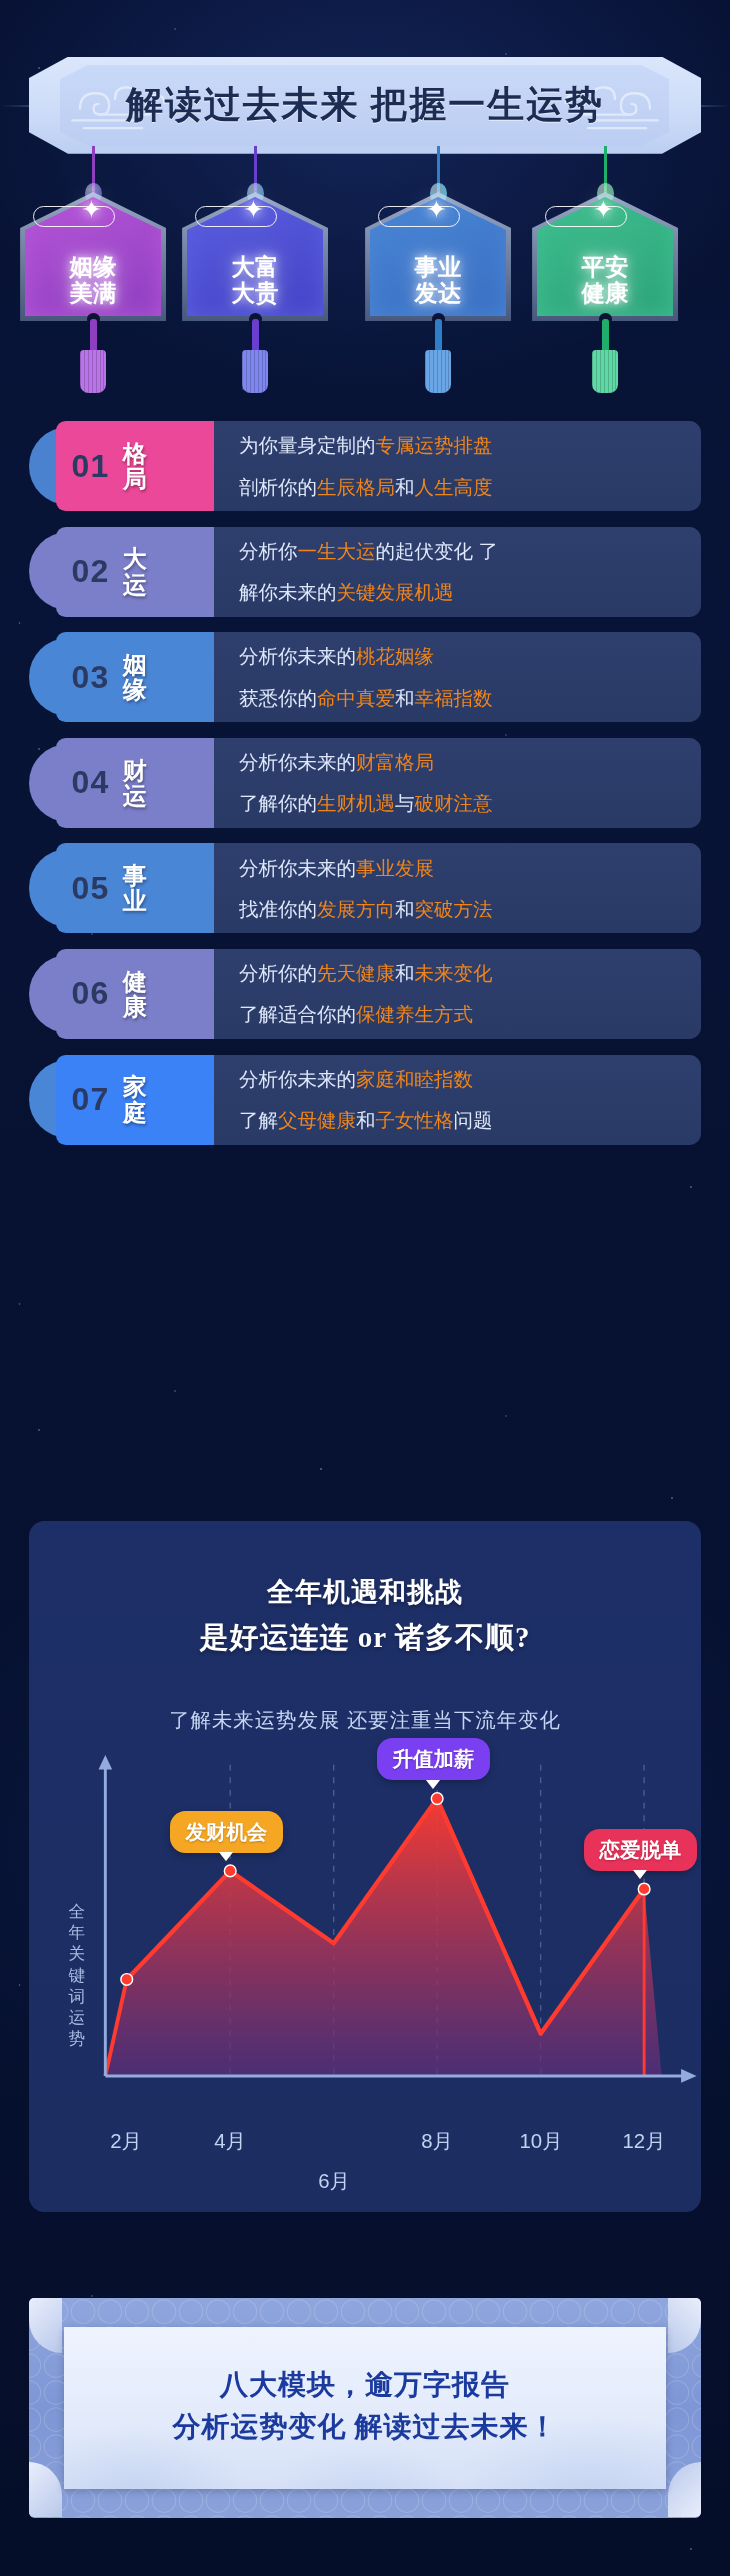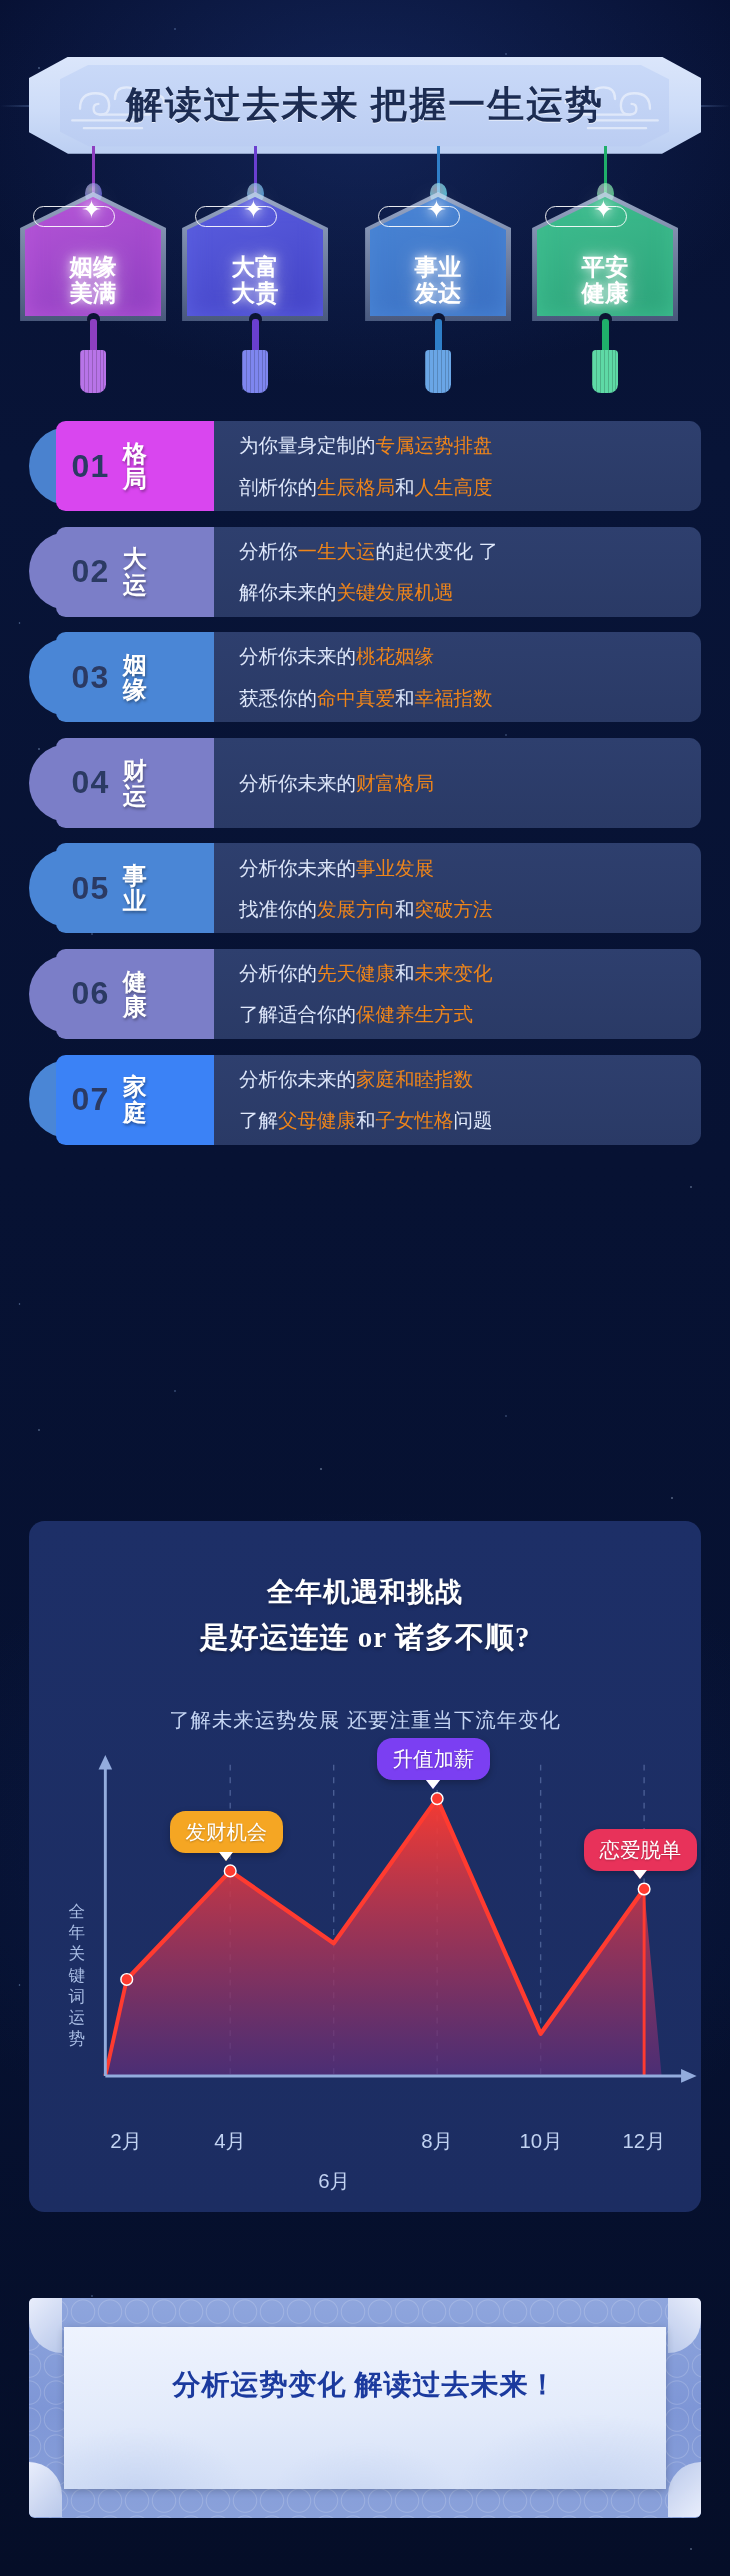--- a/index.html
+++ b/index.html
@@ -99,21 +99,21 @@
     font-family:"Liberation Serif","DejaVu Serif",serif;font-weight:bold;
     font-size:29px;color:#fff;letter-spacing:1px;text-shadow:0 1.9px 3.9px rgba(0,0,0,.3);}
   .chart-sub{position:absolute;left:0;top:185px;width:672px;text-align:center;
     font-size:20.4px;color:#c6d6f4;letter-spacing:1px;}
   .chart-area{position:absolute;left:0;top:234px;width:672px;height:428px;}
   .ylab{position:absolute;left:37px;top:146px;width:21.4px;font-size:16.6px;color:#a9bde4;
     line-height:1.28;text-align:center;}
   .xlabels{position:absolute;left:0;top:372px;width:672px;}
   .xlabels span{position:absolute;font-size:20.4px;color:#c2d3f2;transform:translateX(-50%);}
   .bub{position:absolute;padding:6.8px 15.6px;border-radius:15.6px;color:#fff;
-    font-size:20.4px;font-weight:normal;white-space:nowrap;
+    font-size:20.4px;font-weight:bold;white-space:nowrap;
     text-shadow:0 1px 1.9px rgba(0,0,0,.25);}
   .bub::after{content:"";position:absolute;left:50%;bottom:-8.8px;margin-left:-7.8px;
     border-left:7.8px solid transparent;border-right:7.8px solid transparent;border-top:9.7px solid;}
 
   
   .footer{position:absolute;left:29px;top:2286px;width:672px;height:243px;}
   .scroll-bg{position:absolute;left:0;top:11.7px;width:672px;height:220px;
     background:linear-gradient(180deg,#8fa6dd 0%,#7e96d6 50%,#8aa1da 100%);
     border-radius:5.8px;}
   .scroll-bg::before{content:"";position:absolute;inset:0;border-radius:5.8px;opacity:.35;
@@ -218,21 +218,21 @@
       <div class="star">✦</div>
       <div class="tas-knot"></div>
       <div class="tas-cord" style="background:#1faf6a"></div>
       <div class="tas-body" style="background:#5ed9a6"></div>
     </div>
   </div>
 
 <div class="rows" id="rows">
     <div class="row">
       <div class="tab" style="background:#4a82cf"></div>
-      <div class="numwrap" style="background:#d946ef">
+      <div class="numwrap" style="background:#ec4899">
         <span class="num">01</span>
         <span class="cat">格<br>局</span>
       </div>
       <div class="body">
         <div class="ln"><span class="">为你量身定制的</span><span class="hl">专属运势排盘</span></div>
         <div class="ln"><span class="">剖析你的</span><span class="hl">生辰格局</span><span class="">和</span><span class="hl">人生高度</span></div>
       </div>
     </div>
     <div class="row">
       <div class="tab" style="background:#7b7ec8"></div>
@@ -257,20 +257,21 @@
       </div>
     </div>
     <div class="row">
       <div class="tab" style="background:#7b7ec8"></div>
       <div class="numwrap" style="background:#7b7ec8">
         <span class="num">04</span>
         <span class="cat">财<br>运</span>
       </div>
       <div class="body">
         <div class="ln"><span class="">分析你未来的</span><span class="hl">财富格局</span></div>
+        <div class="ln"><span class="">了解你的</span><span class="hl">生财机遇</span><span class="">与</span><span class="hl">破财注意</span></div>
       </div>
     </div>
     <div class="row">
       <div class="tab" style="background:#4a86d6"></div>
       <div class="numwrap" style="background:#4a86d6">
         <span class="num">05</span>
         <span class="cat">事<br>业</span>
       </div>
       <div class="body">
         <div class="ln"><span class="">分析你未来的</span><span class="hl">事业发展</span></div>
@@ -349,17 +350,18 @@
 </div>
 
 <div class="footer">
   <div class="scroll-bg"></div>
   <div class="curl-tl"></div>
   <div class="curl-bl"></div>
   <div class="curl-tr"></div>
   <div class="curl-br"></div>
   <div class="scroll-face">
     <div class="ftxt">
+      <div>八大模块，逾万字报告</div>
       <div>分析运势变化 解读过去未来！</div>
     </div>
   </div>
 </div>
 
 
 </body></html>

